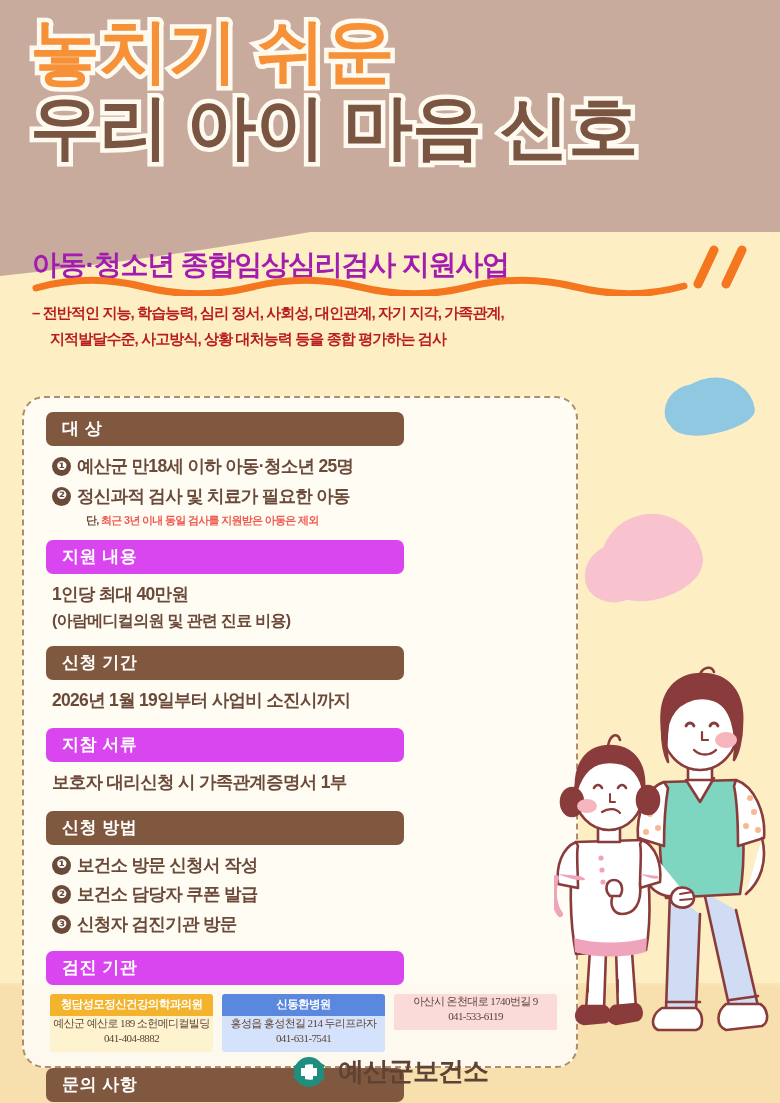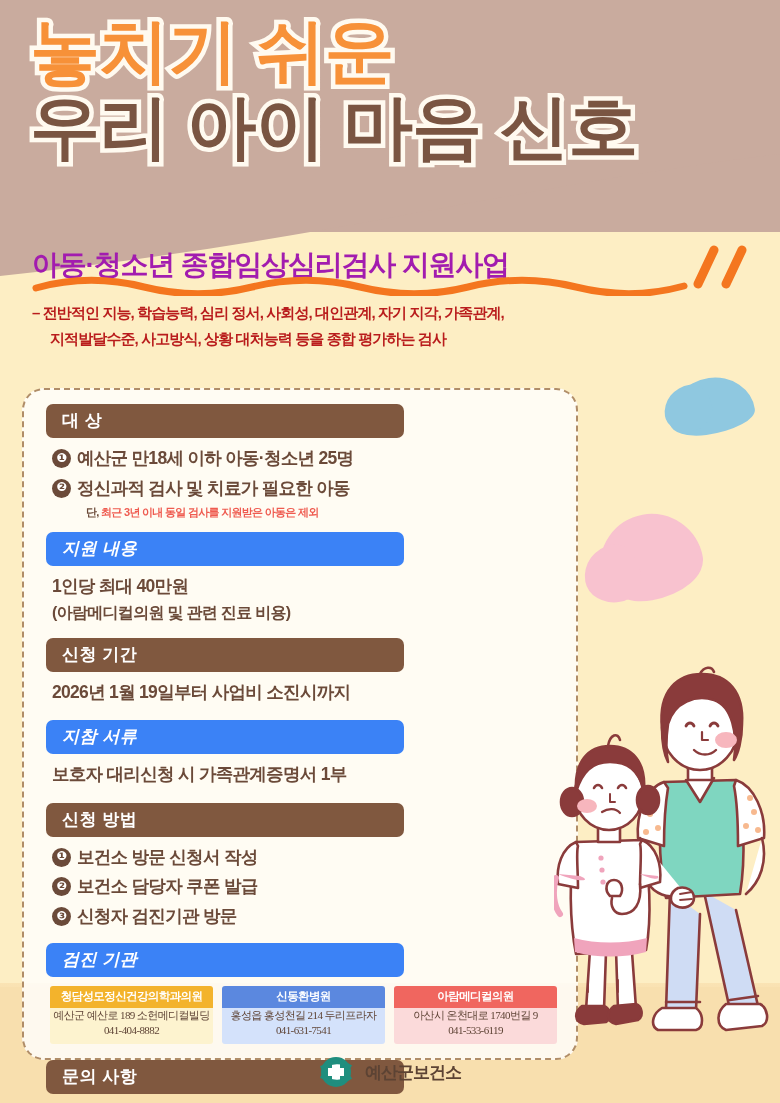--- a/index.html
+++ b/index.html
@@ -98,40 +98,40 @@
 
   .desc{
     position:absolute; left:32px; top:300px; width:716px;
     color:#b91c1c; font-weight:bold; font-size:15px;
     letter-spacing:-0.9px; line-height:1.72;
   }
   .desc .l2{ padding-left:18px; display:block; }
 
   
   .card{
-    position:absolute; left:22px; top:388px;
+    position:absolute; left:22px; top:396px;
     width:556px; height:672px;
     background:rgba(255,255,255,0.80);
     border:2px dashed #b08d68;
     border-radius:22px;
   }
   .card-inner{ padding:14px 18px 0 22px; }
 
   .sec{ margin-bottom:3px; }
   .bar{
     display:inline-block;
     min-width:358px;
     padding:5px 14px 6px 16px;
     border-radius:7px;
     color:#ffffff; font-weight:bold; font-size:17px;
     letter-spacing:0.5px;
     margin-bottom:7px;
   }
   .bar.brown{ background:#80583f; }
-  .bar.orange{ background:#3b82f6;font-style:italic; }
+  .bar.orange{ background:#d946ef; }
 
   .body-txt{
     color:#6b4a39; font-size:17.5px; font-weight:bold;
     letter-spacing:-0.7px; line-height:1.58;
     padding-left:6px;
   }
   .row{ display:flex; align-items:flex-start; gap:6px; margin-bottom:2px; }
   .num{
     display:inline-flex; align-items:center; justify-content:center;
     width:19px; height:19px; min-width:19px;
@@ -170,21 +170,21 @@
   .inst.red  .inst-head{ background:#f0665f; }
   .inst.red  .inst-body{ background:#fbdada; }
 
   
   .footer-logo{
     position:absolute; left:0; bottom:14px; width:780px;
     display:flex; align-items:center; justify-content:center; gap:12px;
   }
   .logo-mark{ width:34px; height:34px; }
   .logo-text{
-    font-size:17px; font-weight:bold; color:#5c4334;
+    font-size:26px; font-weight:bold; color:#5c4334;
     letter-spacing:-1px;
   }
 
   
   .illus{ position:absolute; left:554px; top:662px; }
 </style>
 </head>
 <body>
 
 <div id="poster">
@@ -289,21 +289,20 @@
           </div>
         </div>
         <div class="inst blue">
           <div class="inst-head">신동환병원</div>
           <div class="inst-body">
             <div>홍성읍 홍성천길 214 두리프라자</div>
             <div>041-631-7541</div>
           </div>
         </div>
         <div class="inst red">
-          <div class="inst-head">아람메디컬의원</div>
           <div class="inst-body">
             <div>아산시 온천대로 1740번길 9</div>
             <div>041-533-6119</div>
           </div>
         </div>
       </div>
     </div>
 
     <div class="sec" style="margin-top:16px;">
       <div class="bar brown">문의 사항</div>

